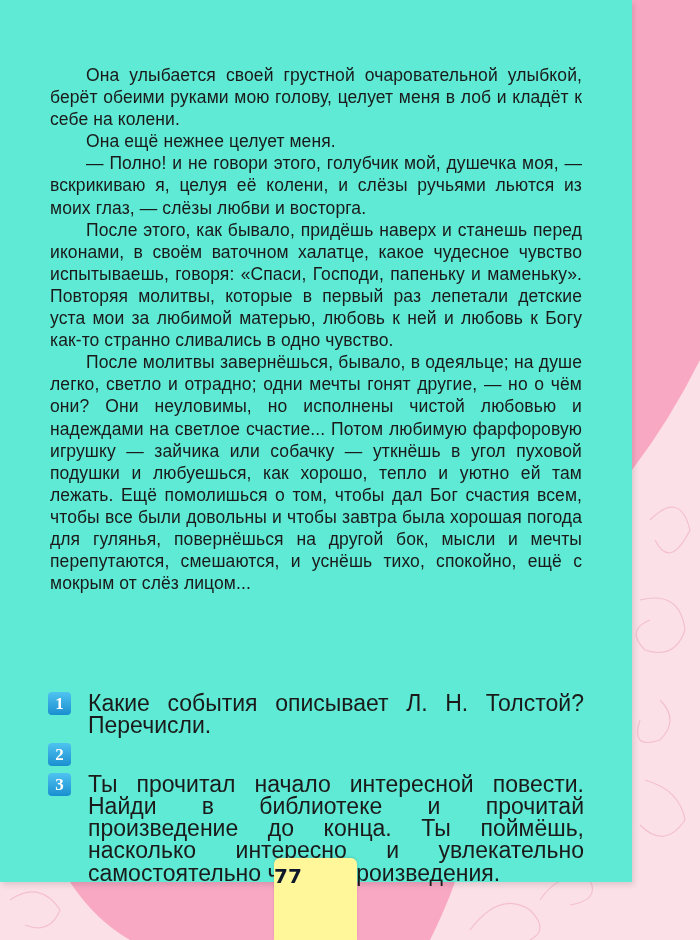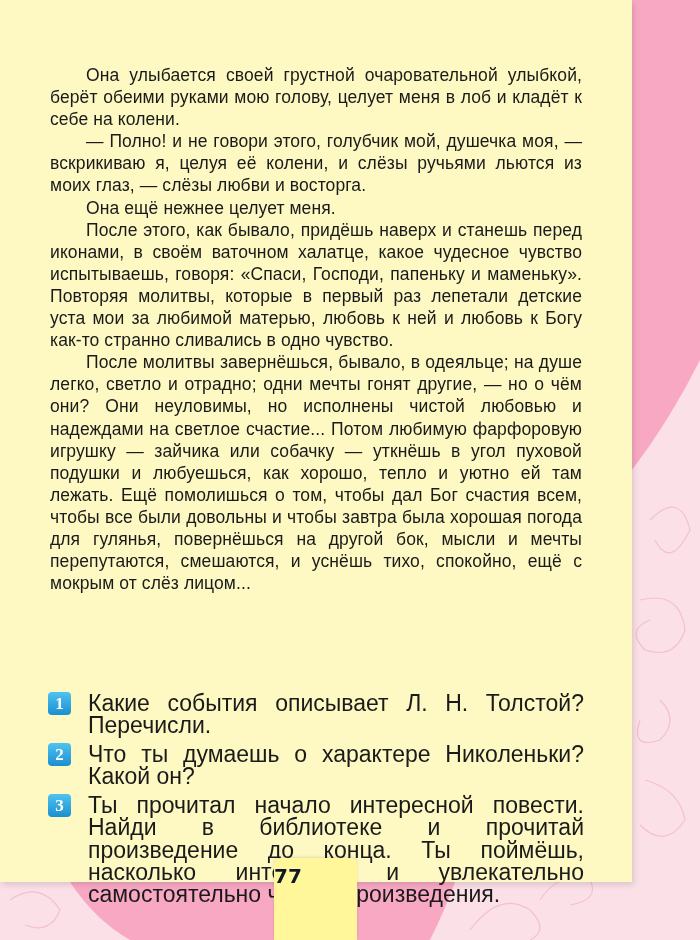--- a/index.html
+++ b/index.html
@@ -7,21 +7,21 @@
     width: 700px; height: 940px; overflow: hidden; position: relative;
     background: #fbe0e7;
     font-family: "Liberation Sans", sans-serif;
   }
   .bg-pink-shape {
     position: absolute; left: 0; top: 0; width: 700px; height: 940px;
     pointer-events: none;
   }
   .page {
     position: absolute; left: 0; top: 0; width: 632px; height: 882px;
-    background: #fef9c3;
+    background: #5eead4;
     box-shadow: 2px 3px 6px rgba(0,0,0,0.12);
   }
   .text {
     position: absolute; left: 50px; top: 64px; width: 532px;
     font-size: 17.5px; line-height: 22.1px; color: #1a1a1a;
     text-align: justify; letter-spacing: 0.1px;
   }
   .text p { margin: 0; text-indent: 36px; }
   .questions { position: absolute; left: 48px; top: 692px; width: 536px; }
   .q { display: flex; align-items: flex-start; margin-bottom: 7px; }
@@ -57,34 +57,33 @@
     <path d="M645 780 q35 10 40 40 q-20 30 -45 5"></path>
     <path d="M470 930 q30 -40 60 -20 q20 20 0 30"></path>
     <path d="M540 900 q20 -30 50 -20 q10 20 -20 25"></path>
     <path d="M10 900 q30 -20 50 10 q-10 25 -35 15"></path>
   </g>
 </svg>
 
 <div class="page">
   <div class="text">
     <p>Она улыбается своей грустной очаровательной улыбкой, берёт обеими руками мою голову, целует меня в лоб и кладёт к себе на колени.</p>
+    <p>Она ещё нежнее целует меня.</p>
     <p>— Полно! и не говори этого, голубчик мой, душечка моя, — вскрикиваю я, целуя её колени, и слёзы ручьями льются из моих глаз, — слёзы любви и восторга.</p>
-    <p>Она ещё нежнее целует меня.</p>
     <p>После этого, как бывало, придёшь наверх и станешь перед иконами, в своём ваточном халатце, какое чудесное чувство испытываешь, говоря: «Спаси, Господи, папеньку и маменьку». Повторяя молитвы, которые в первый раз лепетали детские уста мои за любимой матерью, любовь к ней и любовь к Богу как-то странно сливались в одно чувство.</p>
     <p>После молитвы завернёшься, бывало, в одеяльце; на душе легко, светло и отрадно; одни мечты гонят другие, — но о чём они? Они неуловимы, но исполнены чистой любовью и надеждами на светлое счастие... Потом любимую фарфоровую игрушку — зайчика или собачку — уткнёшь в угол пуховой подушки и любуешься, как хорошо, тепло и уютно ей там лежать. Ещё помолишься о том, чтобы дал Бог счастия всем, чтобы все были довольны и чтобы завтра была хорошая погода для гулянья, повернёшься на другой бок, мысли и мечты перепутаются, смешаются, и уснёшь тихо, спокойно, ещё с мокрым от слёз лицом...</p>
   </div>
 
   <div class="questions">
     <div class="q">
       <span class="q-badge">1</span>
       <span class="q-text">Какие события описывает Л. Н. Толстой? Перечисли.</span>
     </div>
     <div class="q">
       <span class="q-badge">2</span>
-      <span class="q-text">Что ты думаешь о характере Николеньки? Какой он?</span>
     </div>
     <div class="q">
       <span class="q-badge">3</span>
       <span class="q-text">Ты прочитал начало интересной повести. Найди в библиотеке и прочитай произведение до конца. Ты поймёшь, насколько интересно и увлекательно самостоятельно читать произведения.</span>
     </div>
   </div>
 </div>
 
 <div class="page-number">77</div>
 

